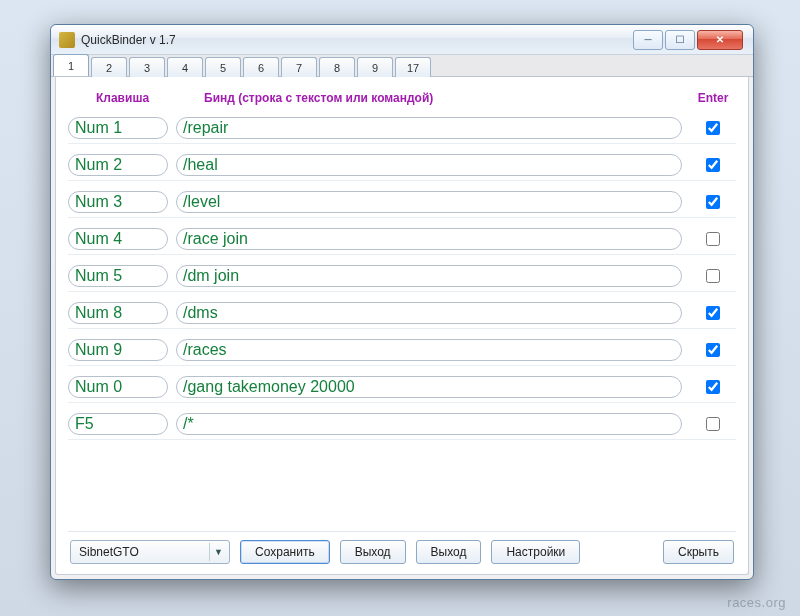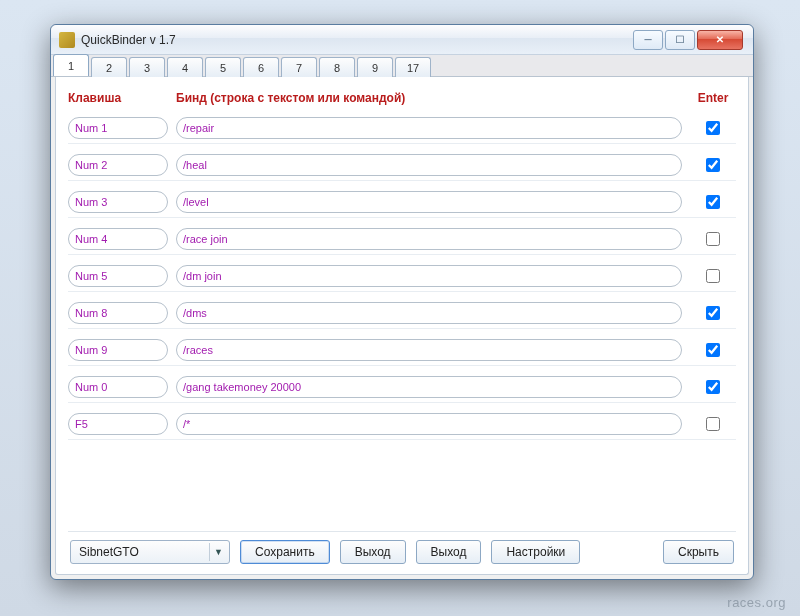--- a/index.html
+++ b/index.html
@@ -77,43 +77,44 @@
     border-top: none;
     border-radius: 0 0 3px 3px;
     display: flex; flex-direction: column;
     padding: 10px 12px 10px 12px;
   }
   .columns-header {
     display: grid;
     grid-template-columns: 100px 1fr 46px;
     gap: 8px;
     font-weight: bold;
-    color: #b91c1c;
+    color: #a21caf;
     padding: 4px 0 8px 0;
     font-size: 12px;
+    margin-left: 28px;
   }
   .columns-header .c3 { text-align: center; }
   .rows { flex: 1; display: flex; flex-direction: column; gap: 6px; }
   .row {
     display: grid;
     grid-template-columns: 100px 1fr 46px;
     gap: 8px;
     align-items: center;
     padding: 4px 0;
     border-bottom: 1px solid #e8edf2;
   }
   .text-input {
     height: 22px;
     border: 1px solid #b6c1cc;
     border-radius: 11px;
     padding: 0 6px;
-    font-size: 11px;
+    font-size: 16px;
     font-family: inherit;
     background: #fff;
-    color: #a21caf;
+    color: #15803d;
   }
   .text-input.bind { width: 100%; }
   .chk-cell { display: flex; justify-content: center; }
   input[type=checkbox] { width: 14px; height: 14px; }
   .bottom-bar {
     display: flex; align-items: center; gap: 10px;
     padding: 8px 2px 0 2px;
     border-top: 1px solid #e0e6ec;
     margin-top: 6px;
   }

